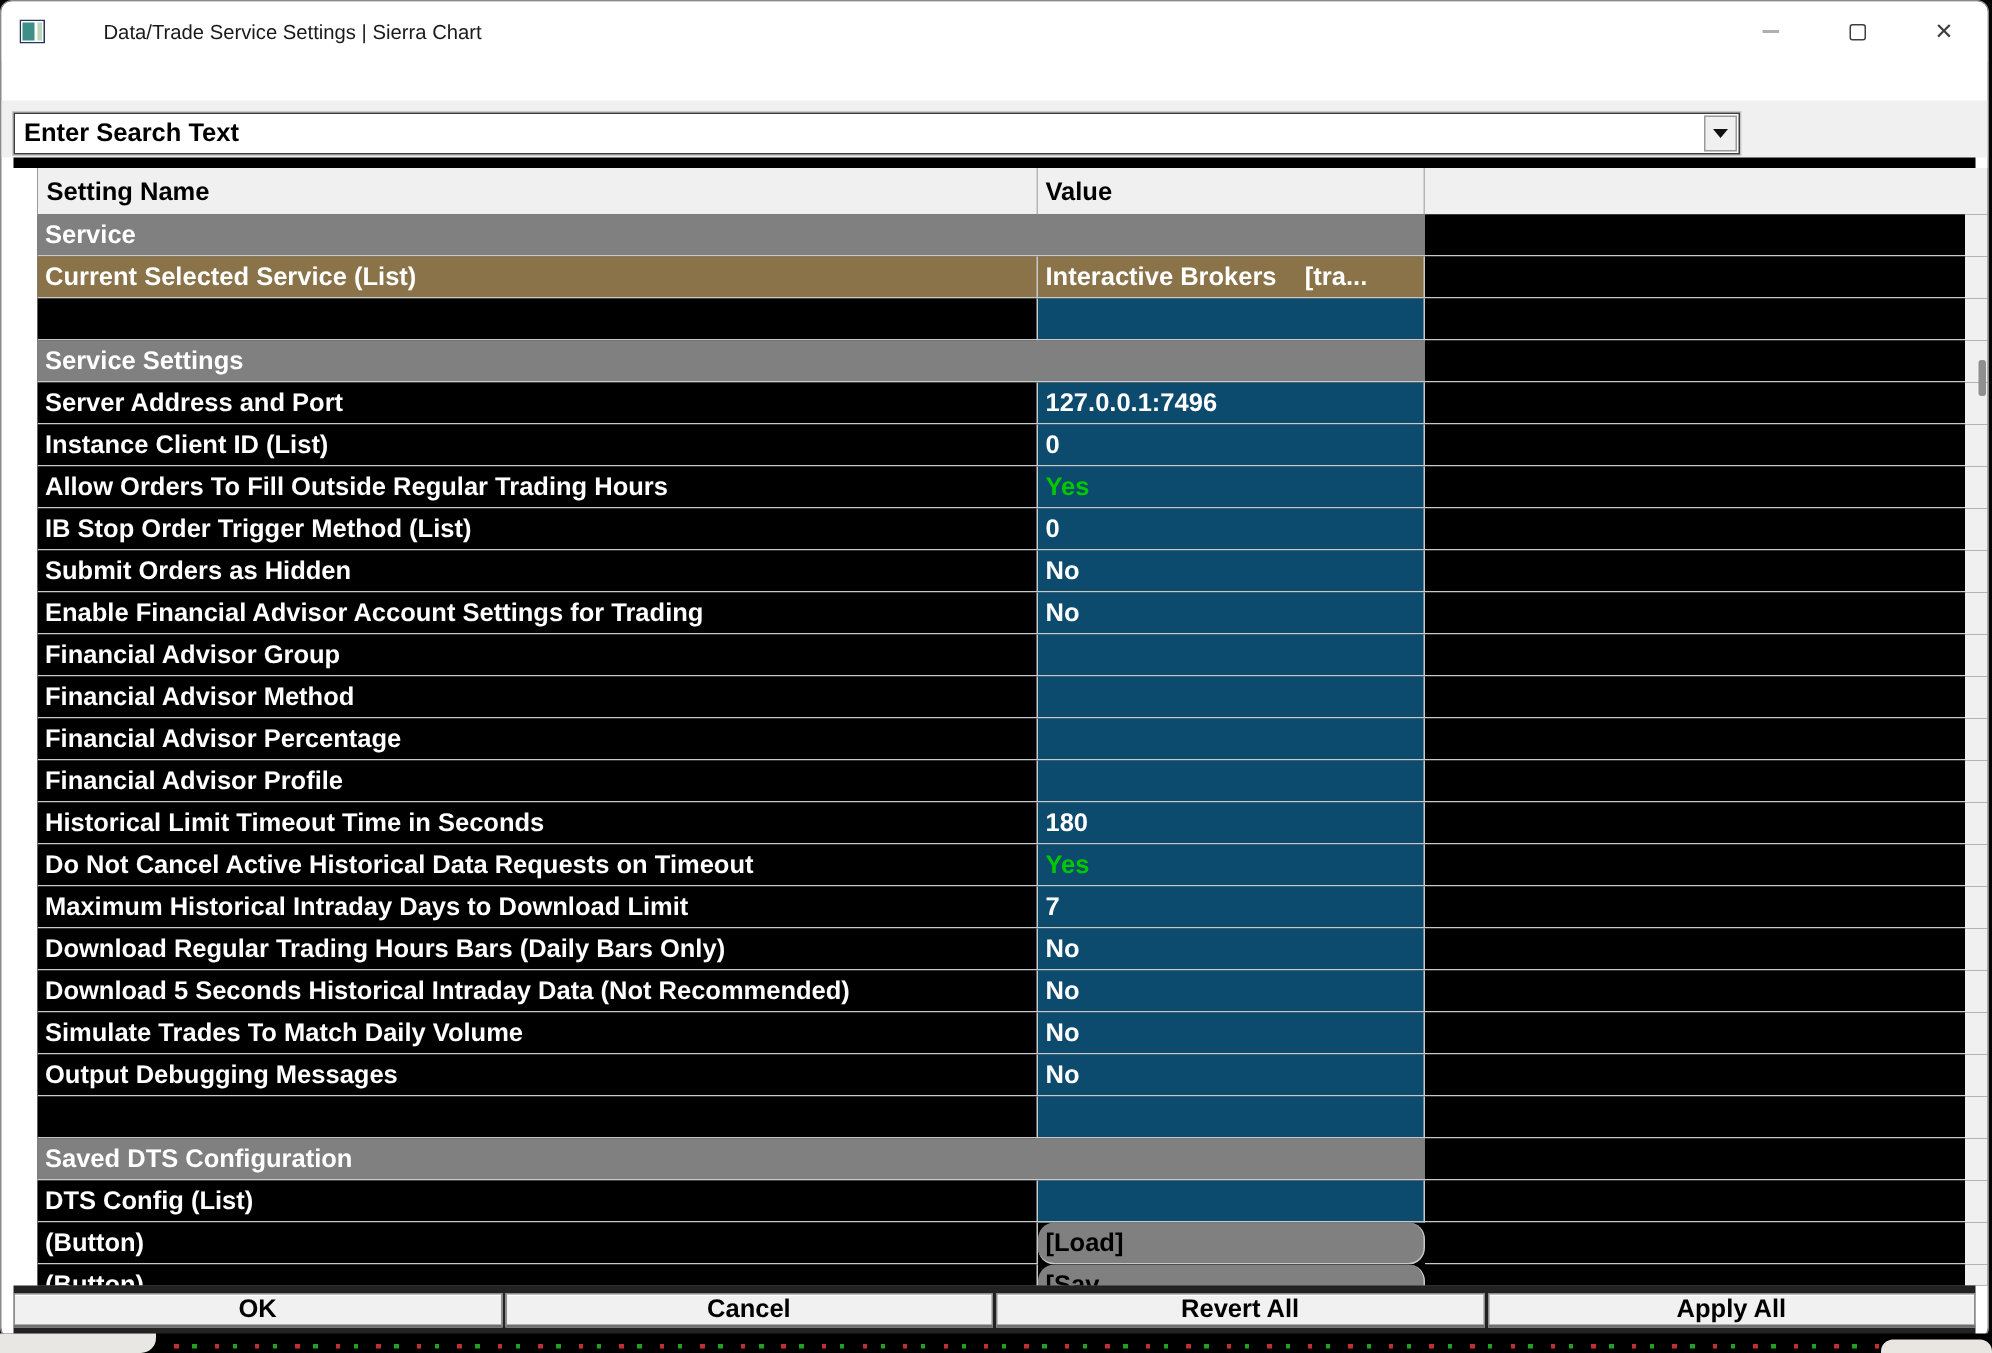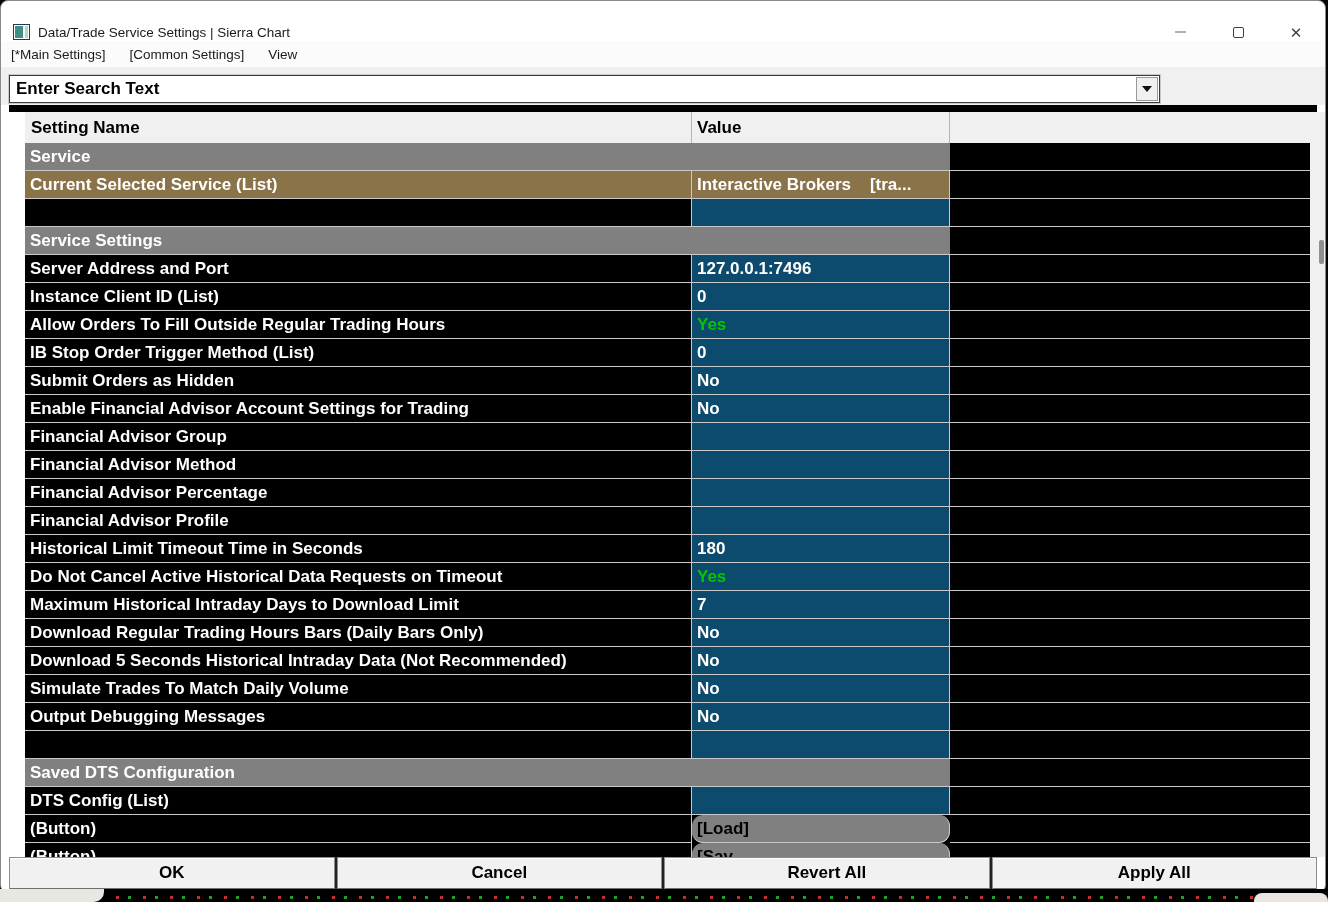--- a/index.html
+++ b/index.html
@@ -1,20 +1,20 @@
 <!DOCTYPE html>
 <html><head>
 <meta charset="utf-8">
 <style>
   html,body{margin:0;padding:0;width:1328px;height:902px;overflow:hidden;
     font-family:"Liberation Sans","DejaVu Sans",sans-serif;background:#050505;}
   .window{position:absolute;left:0;top:0;width:1326px;height:893px;background:#ffffff;
     border:1px solid #8a8a8a;border-radius:8px 8px 8px 8px;box-sizing:border-box;overflow:hidden;}
   
-  .titlebar{position:absolute;left:0;top:11px;right:0;height:40px;background:#ffffff;display:flex;align-items:center;}
+  .titlebar{position:absolute;left:0;top:0;right:0;height:40px;background:#ffffff;display:flex;align-items:center;gap:31px;}
   .app-icon{margin-left:12px;width:17px;height:16px;flex:0 0 auto;}
   .title-text{margin-left:8px;font-size:13.5px;color:#1a1a1a;white-space:nowrap;}
   .win-controls{position:absolute;right:0;top:0;height:40px;display:flex;}
   .win-btn{width:58px;height:40px;display:flex;align-items:center;justify-content:center;}
   .glyph-min{width:11px;height:2px;background:#b0b0b0;}
   .glyph-max{width:11px;height:11px;border:1.5px solid #3f3f3f;border-radius:2px;box-sizing:border-box;}
   .glyph-close{font-size:15px;color:#3f3f3f;line-height:1;}
   
   .menubar{position:absolute;left:0;top:40px;right:0;height:26px;background:#fbfbfb;display:flex;align-items:center;}
   .menu-item{font-size:13.5px;color:#1a1a1a;padding:0 6px;white-space:nowrap;}
@@ -46,21 +46,21 @@
   .c-track{flex:1;background:#f0f0f0;border-bottom:none;}
   .row-section .c-name,.row-section .c-value{background:#808080;border-right:none;color:#fff;}
   .row-selected .c-name,.row-selected .c-value{background:#8a7349;color:#fff;}
   .row-selected .c-value{border-right-color:#c9c9c9;}
   .row-button .c-value{background:#808080;color:#000;border-radius:11px;}
   .row-button .c-name{}
   .val-green{color:#00c800;}
   .val-white{color:#fff;}
   .scroll-thumb{position:absolute;right:9px;top:128px;width:5px;height:24px;background:#8f8f8f;border-radius:2px;}
   
-  .footer{position:absolute;left:8px;top:856px;width:1308px;height:33px;display:flex;background:#222;}
+  .footer{position:absolute;left:8px;top:856px;width:1308px;height:33px;display:flex;background:#222;align-items:center;}
   .f-btn{flex:1;margin-right:2px;background:#f1f1f1;border:1px solid #8c8c8c;border-bottom:2px solid #6f6f6f;
     box-sizing:border-box;display:flex;align-items:center;justify-content:center;
     font-size:17px;font-weight:bold;color:#000;box-shadow:inset 0 1px 0 #ffffff;}
   .f-btn:last-child{margin-right:0;}
   
   .bottom-zone{position:absolute;left:0;top:889px;width:1328px;height:13px;background:#000;}
   .bz-ticks{position:absolute;left:110px;top:7px;width:1150px;height:3px;
     background:repeating-linear-gradient(90deg,#000 0 6px,#c03030 6px 9px,#000 9px 18px,#22a022 18px 21px,#000 21px 27px);}
   .bz-corner-left{position:absolute;left:0;top:0;width:104px;height:13px;background:#e9e7e4;border-radius:0 0 10px 0;}
   .bz-corner-right{position:absolute;right:0;top:4px;width:74px;height:9px;background:#e9e5e0;border-radius:8px 8px 0 0;}
@@ -83,25 +83,20 @@
         </div>
       <div class="win-btn">
           <div class="glyph-max"></div>
         </div>
       <div class="win-btn">
           <span class="glyph-close">✕</span>
         </div>
     </div>
   </div>
 
-  <div class="menubar">
-    <span class="menu-item">[*Main Settings]</span>
-    <span class="menu-item">[Common Settings]</span>
-    <span class="menu-item">View</span>
-  </div>
 
   <div class="search-zone">
     <div class="search-box">
       <span class="search-text">Enter Search Text</span>
       <div class="combo-drop">
         <div class="combo-arrow"></div>
       </div>
     </div>
   </div>
   <div class="black-strip"></div>

